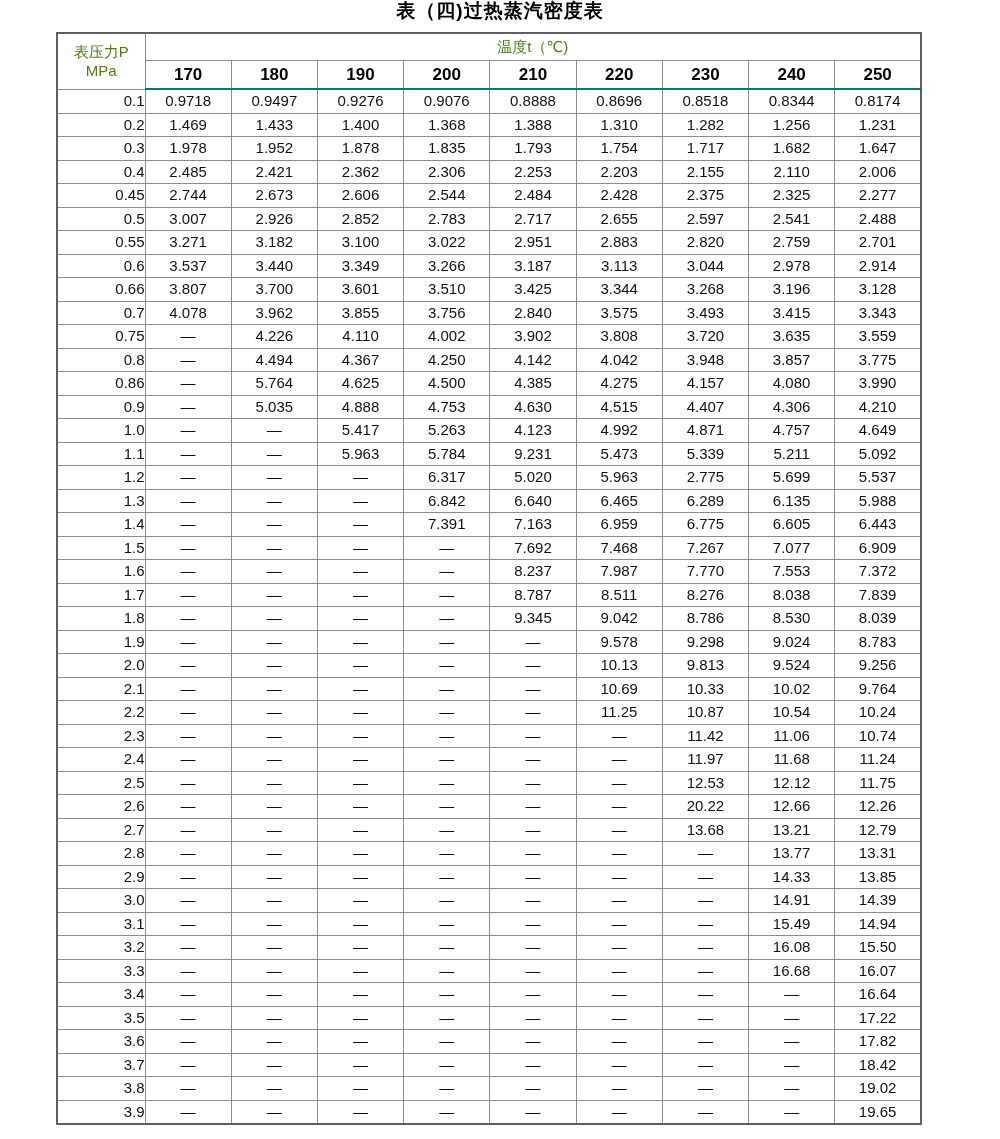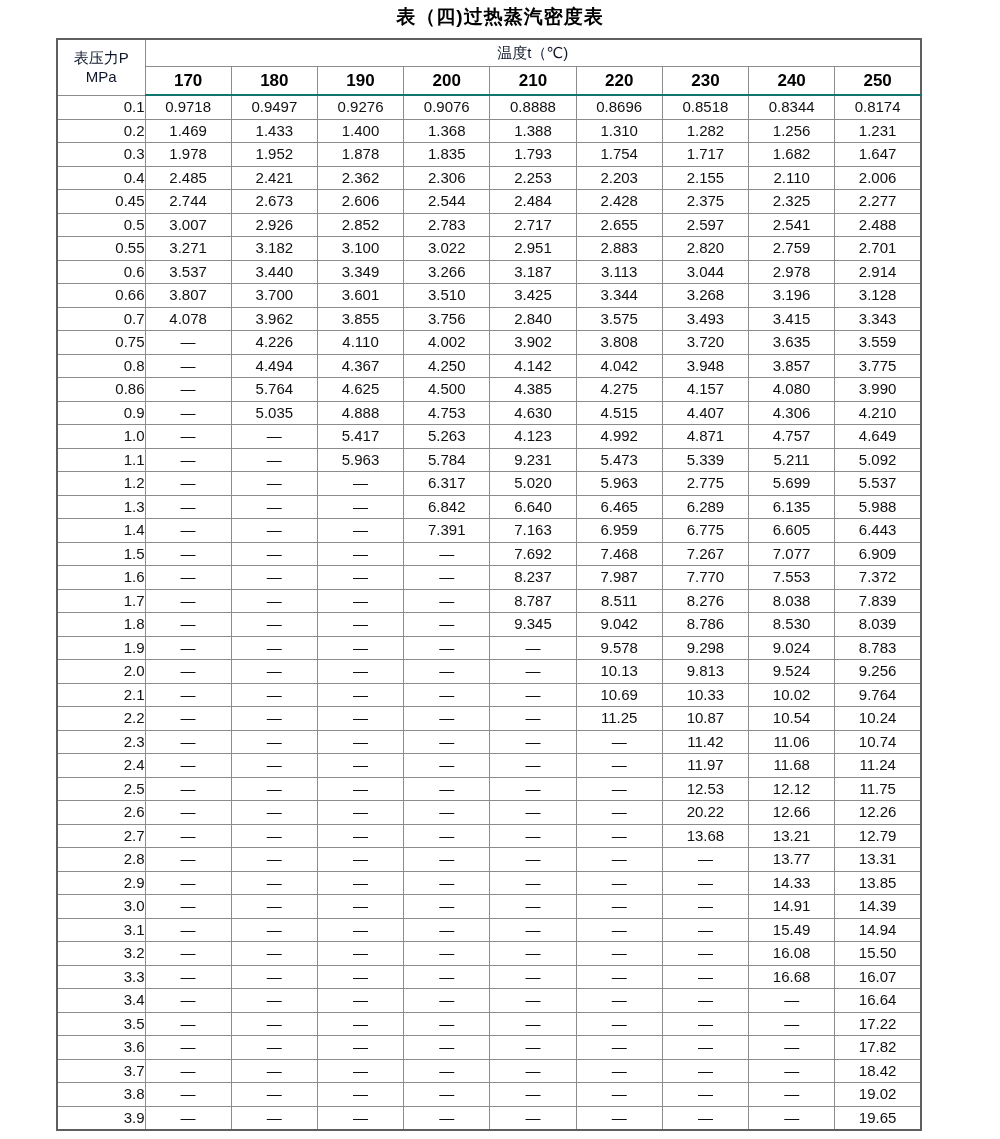--- a/index.html
+++ b/index.html
@@ -16,21 +16,20 @@
     height: 1139px;
     box-sizing: border-box;
     overflow: hidden;
   }
   .title {
     text-align: center;
     font-size: 19px;
     font-weight: bold;
     color: #000000;
     letter-spacing: 1px;
-    padding-top: 6px;
     height: 26px;
     line-height: 22px;
   }
   table.density-table {
     border-collapse: collapse;
     table-layout: fixed;
     margin-left: 56px;
     margin-top: 6px;
     width: 866px;
   }
@@ -44,21 +43,21 @@
     white-space: nowrap;
     overflow: hidden;
   }
   table.density-table {
     border: 2px solid #5f5f5f;
   }
   thead tr.temp-label-row th {
     height: 26px;
     font-size: 15px;
     font-weight: normal;
-    color: #0f172a;
+    color: #4d7c0f;
   }
   thead th.pressure-header {
     font-size: 15px;
     font-weight: normal;
     line-height: 19px;
   }
   thead tr.temp-values-row th {
     height: 27px;
     font-size: 17px;
     font-weight: bold;

